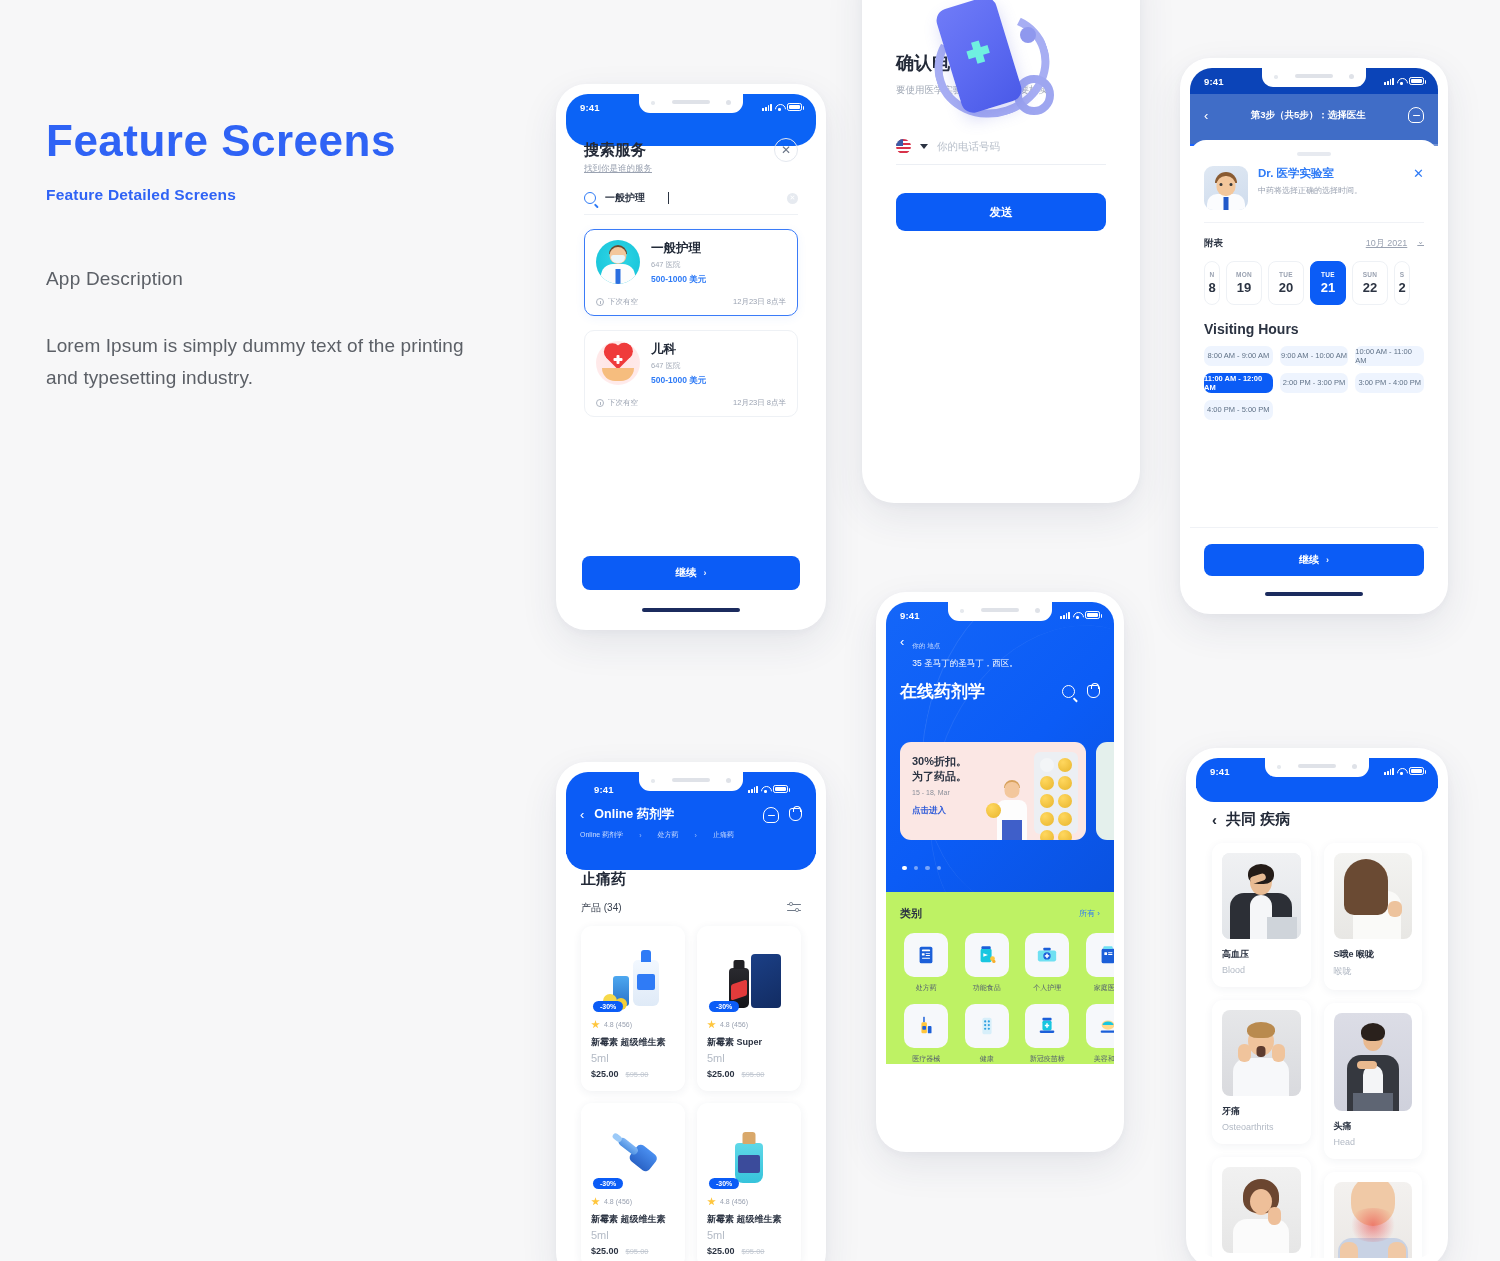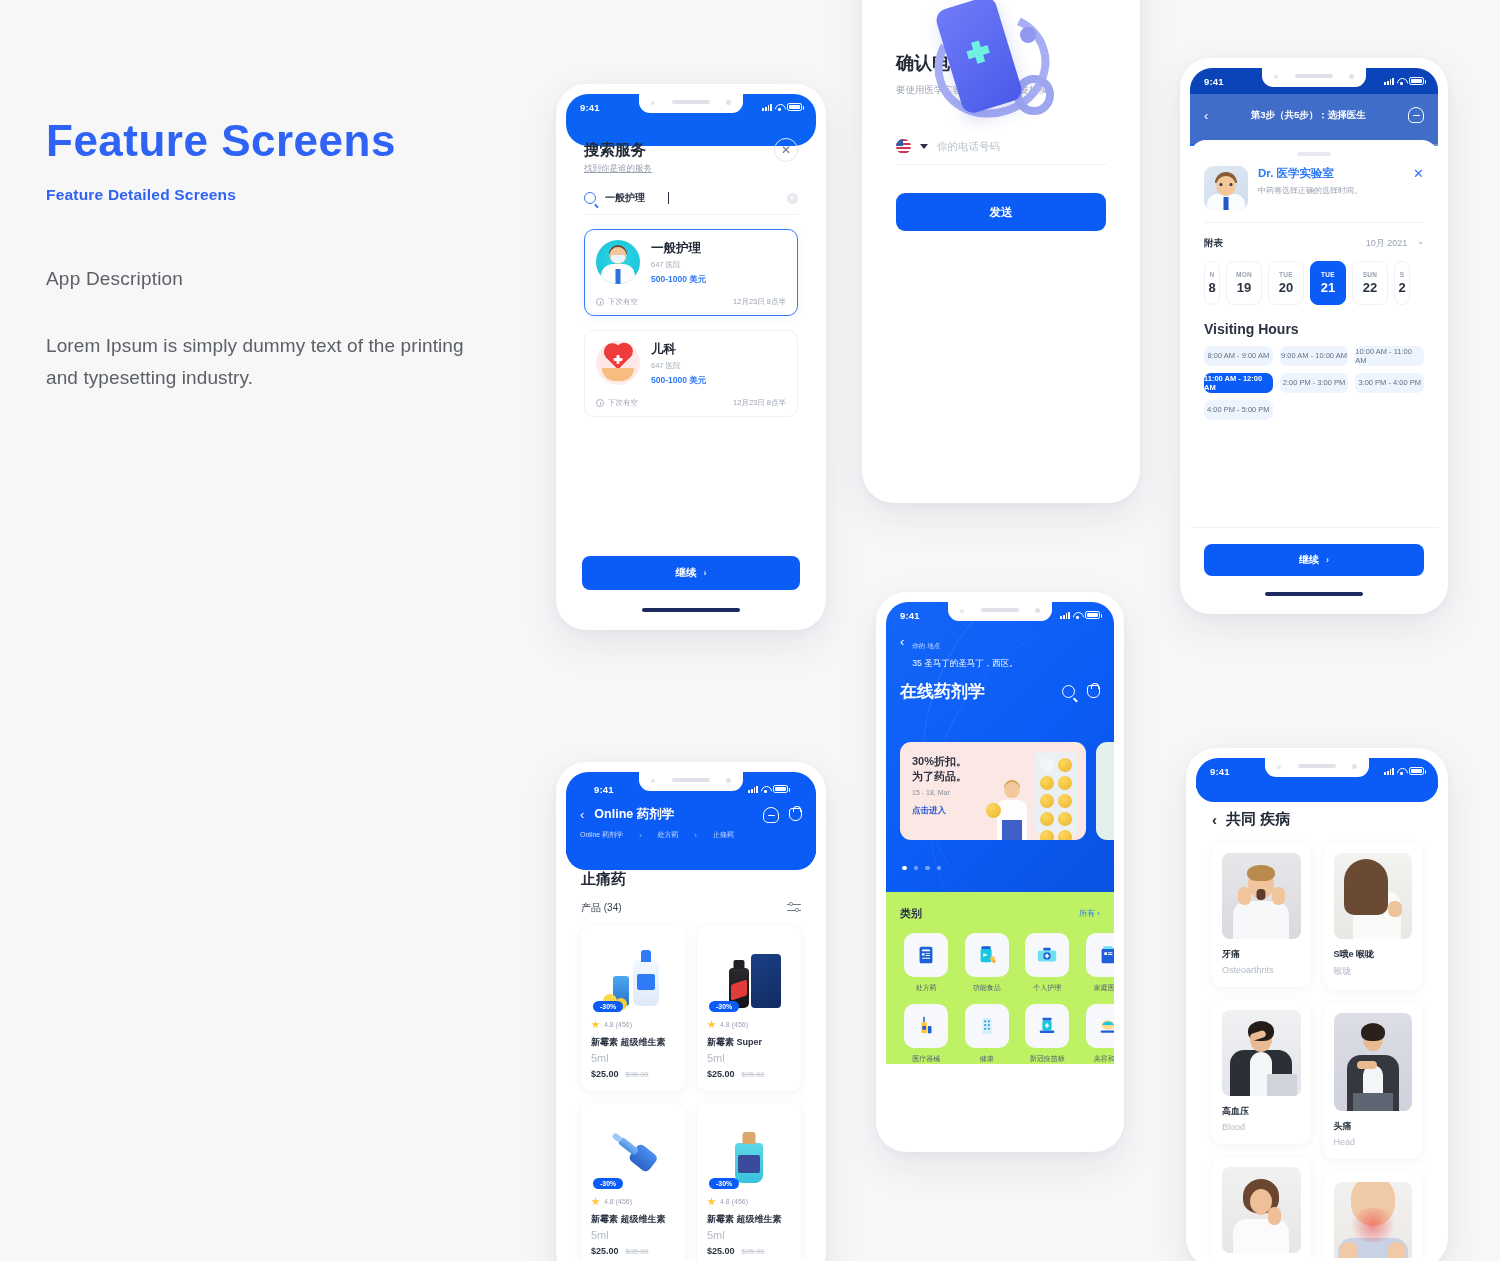--- a/index.html
+++ b/index.html
@@ -224,21 +224,21 @@
   .doc-ava .eyes::before{left:0}.doc-ava .eyes::after{right:0}
   .doc-ava .coat{position:absolute;left:50%;bottom:0;transform:translateX(-50%);width:38px;height:16px;
     border-radius:10px 10px 0 0;background:#fbfcfe;}
   .doc-ava .tie{position:absolute;left:50%;bottom:0;transform:translateX(-50%);width:5px;height:13px;background:#2259c9;}
   .doc-name { font-size: 11.5px; font-weight: 700; color: #2f7bf6; }
   .doc-desc { font-size: 8px; color: #9aa2b1; margin-top: 4px; }
   .p3-close { position:absolute; right: 0; top: 0; color:#2f7bf6; font-size: 13px; }
   .p3-schrow { display:flex; align-items:center; justify-content:space-between;
     margin-top: 14px; }
   .p3-schrow .lbl { font-size: 9.5px; font-weight:700; color:#2b3342; }
-  .p3-schrow .mon { font-size: 9px; color:#9aa2b1; display:flex; align-items:flex-start; gap:10px; }
+  .p3-schrow .mon { font-size: 9px; color:#9aa2b1; display:flex; align-items:flex-start; gap:10px;text-decoration:underline; }
   .chev-d { font-size: 8px; color:#9aa2b1; }
   .cal-row { display:flex; gap: 6px; margin-top: 11px; overflow:hidden; }
   .cal-day { flex:none; width: 36px; height: 44px; border:1px solid #eef1f5; border-radius: 8px;
     display:flex; flex-direction:column; align-items:center; justify-content:center; gap:2px; background:#fff;}
   .cal-day .dw { font-size: 6.5px; color:#9aa2b1; font-weight:600; letter-spacing:.3px;}
   .cal-day .dn { font-size: 13px; color:#2b3342; font-weight:600; }
   .cal-day.sel { background:#0b5cf6; border-color:#0b5cf6; }
   .cal-day.sel .dw, .cal-day.sel .dn { color:#fff; }
   .cal-day.edge { width: 16px; }
   .vh-title { font-size: 14px; font-weight:700; color:#2b3342; margin-top: 16px; }
@@ -983,45 +983,45 @@
       <div id="p6-body">
         <div class="p6-title">
           <span>‹</span>
           <span>共同 疾病</span>
         </div>
 
         <div class="dis-grid">
           <div class="dis-col">
 
             <div class="dis-card">
+              <div class="dis-img" style="height:86px;background:#e9ecef">
+                <span class="ph-bg" style="background:linear-gradient(#f0f1f3,#e2e5e9)"></span>
+                <span class="ph-body" style="width:62px;height:46px;background:#2c2f36"></span>
+                <span class="ph-body" style="width:22px;height:44px;background:#f5f6f8;bottom:0"></span>
+                <span class="ph-head" style="width:22px;height:26px;top:16px;background:#e8bb93"></span>
+                <span class="ph-hair" style="width:26px;height:20px;top:11px;background:#241c18"></span>
+                <span style="position:absolute;left:36%;top:22px;width:16px;height:7px;background:#e8bb93;border-radius:4px;transform:rotate(-18deg)"></span>
+                <span style="position:absolute;right:4px;bottom:0;width:30px;height:22px;background:#cfd4da"></span>
+              </div>
+              <div class="dis-name">高血压</div>
+              <div class="dis-sub">Blood</div>
+            </div>
+
+            <div class="dis-card">
               <div class="dis-img" style="height:86px">
                 <span class="ph-bg" style="background:linear-gradient(#e6e7e9,#d9dade)"></span>
                 <span class="ph-body" style="width:56px;height:38px;background:#f7f8fa"></span>
                 <span class="ph-head" style="width:26px;height:30px;top:16px;background:#f0c49c"></span>
                 <span class="ph-hair" style="width:28px;height:16px;top:12px;background:#b98a4e"></span>
                 <span style="position:absolute;left:50%;top:36px;transform:translateX(-50%);width:9px;height:11px;background:#5d3b2e;border-radius:4px"></span>
                 <span style="position:absolute;left:16px;top:34px;width:13px;height:18px;background:#f0c49c;border-radius:6px"></span>
                 <span style="position:absolute;right:16px;top:34px;width:13px;height:18px;background:#f0c49c;border-radius:6px"></span>
               </div>
               <div class="dis-name">牙痛</div>
               <div class="dis-sub">Osteoarthrits</div>
-            </div>
-
-            <div class="dis-card">
-              <div class="dis-img" style="height:86px;background:#e9ecef">
-                <span class="ph-bg" style="background:linear-gradient(#f0f1f3,#e2e5e9)"></span>
-                <span class="ph-body" style="width:62px;height:46px;background:#2c2f36"></span>
-                <span class="ph-body" style="width:22px;height:44px;background:#f5f6f8;bottom:0"></span>
-                <span class="ph-head" style="width:22px;height:26px;top:16px;background:#e8bb93"></span>
-                <span class="ph-hair" style="width:26px;height:20px;top:11px;background:#241c18"></span>
-                <span style="position:absolute;left:36%;top:22px;width:16px;height:7px;background:#e8bb93;border-radius:4px;transform:rotate(-18deg)"></span>
-                <span style="position:absolute;right:4px;bottom:0;width:30px;height:22px;background:#cfd4da"></span>
-              </div>
-              <div class="dis-name">高血压</div>
-              <div class="dis-sub">Blood</div>
             </div>
 
             <div class="dis-card">
               <div class="dis-img" style="height:86px">
                 <span class="ph-bg" style="background:linear-gradient(#f1f1f1,#e6e6e6)"></span>
                 <span class="ph-body" style="width:56px;height:34px;background:#fbfbfb"></span>
                 <span class="ph-head" style="width:24px;height:28px;top:20px;background:#eebf99"></span>
                 <span class="ph-hair" style="width:36px;height:34px;top:12px;background:#6b4630"></span>
                 <span class="ph-head" style="width:22px;height:25px;top:22px;background:#eebf99"></span>
                 <span style="position:absolute;right:20px;top:40px;width:13px;height:18px;background:#eebf99;border-radius:6px"></span>

